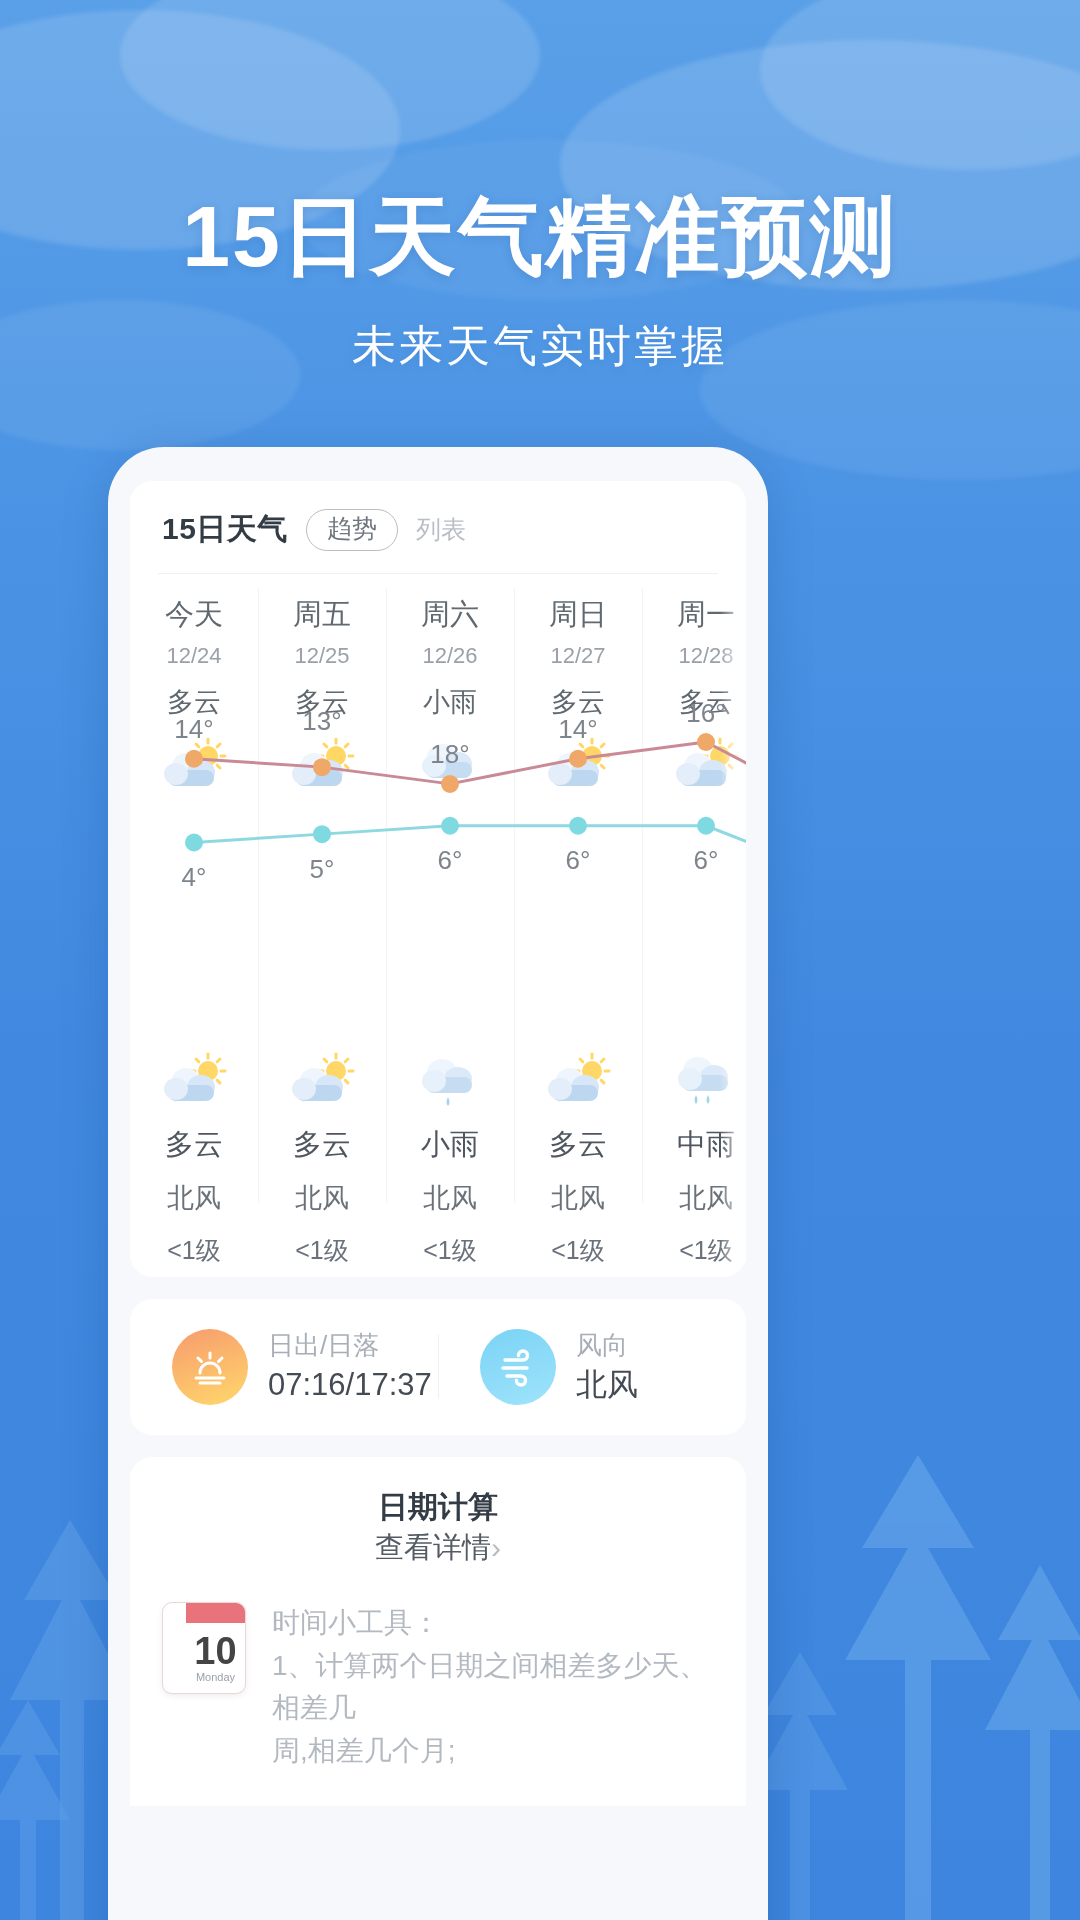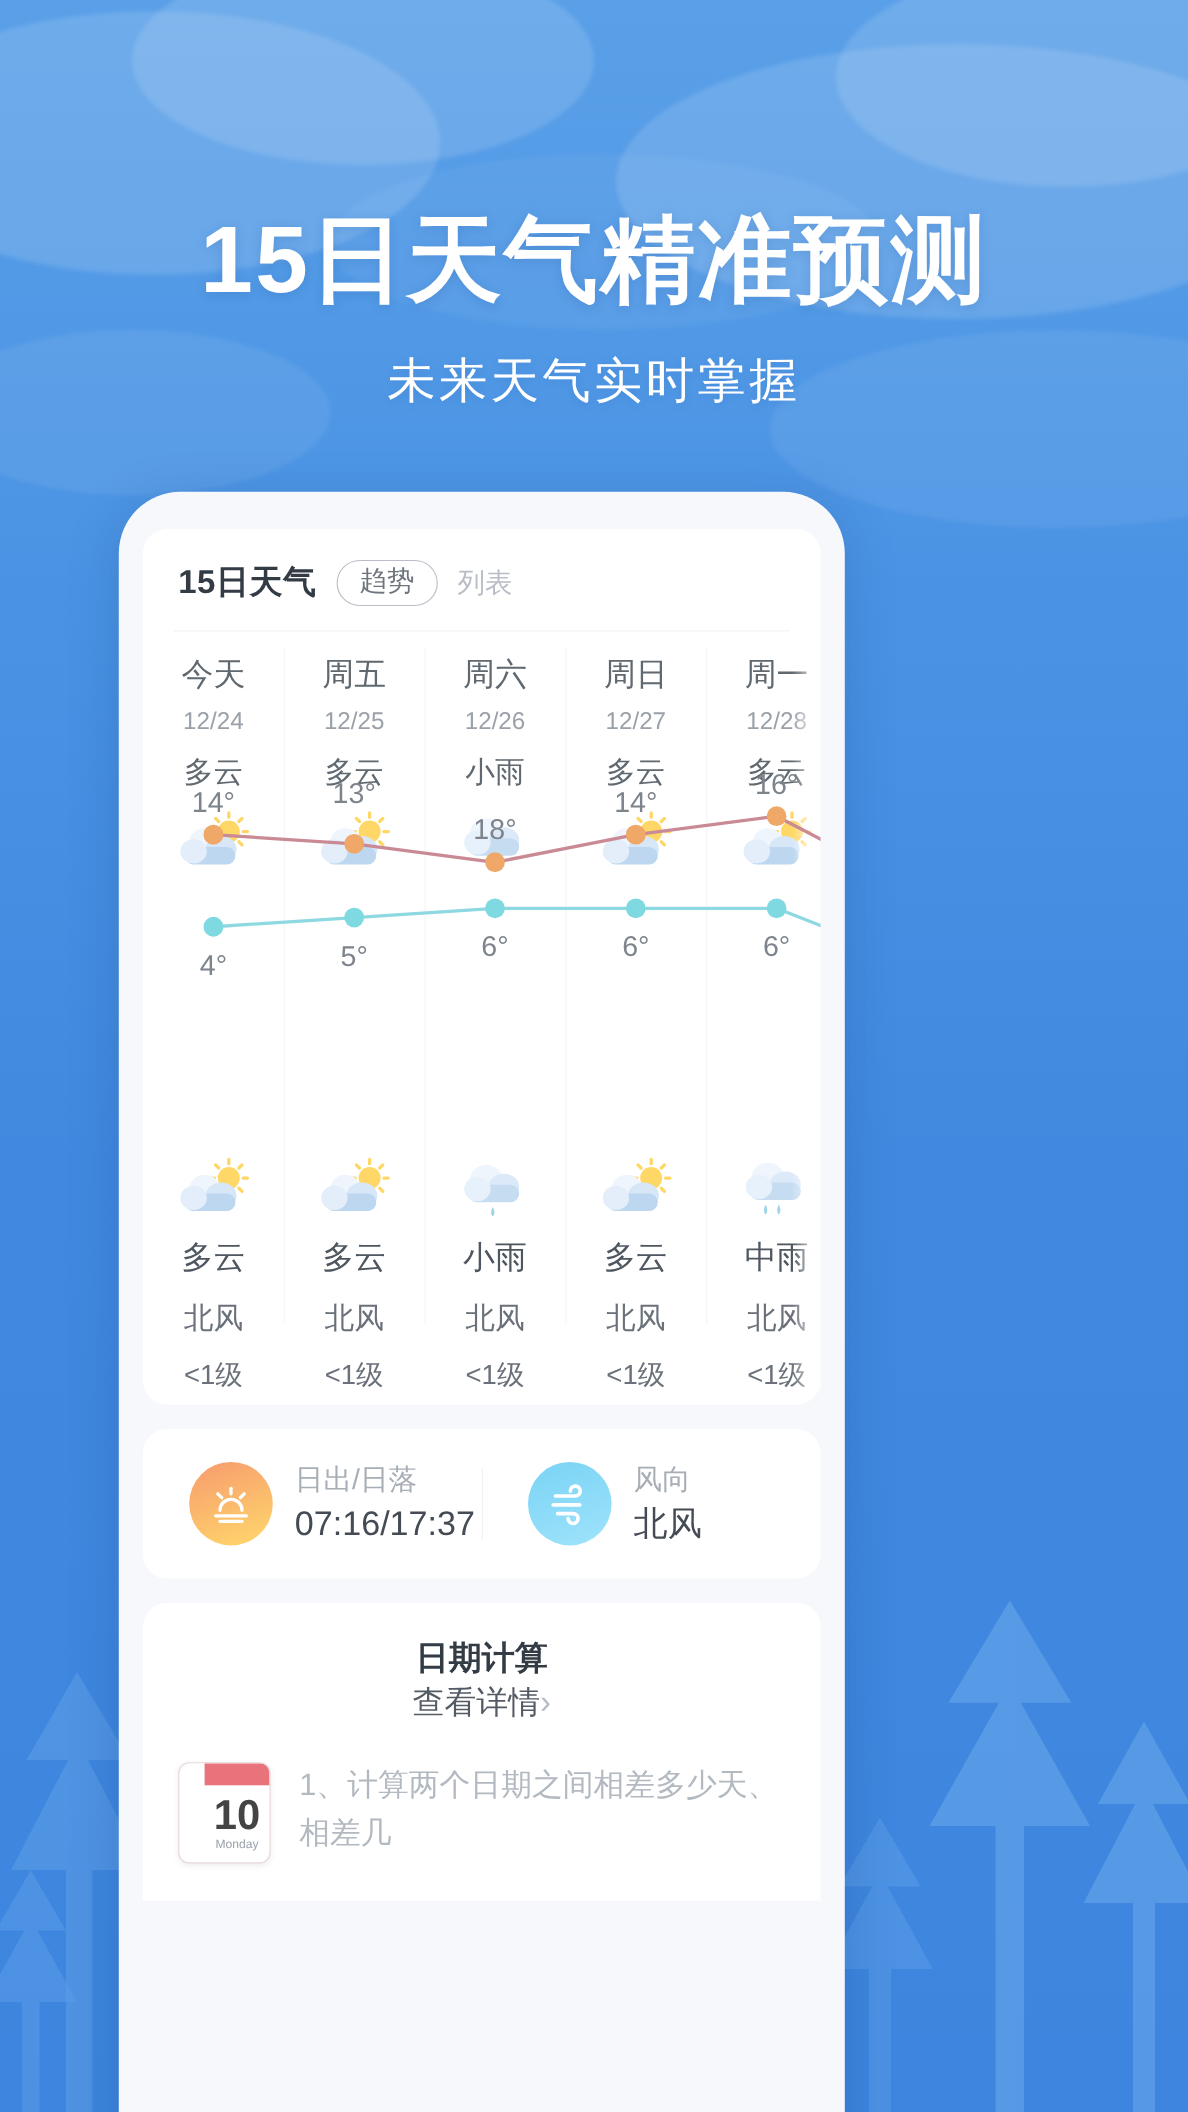--- a/index.html
+++ b/index.html
@@ -513,18 +513,20 @@
         <span class="chev">›</span>
       </div>
     </div>
     <div class="calc-body">
       <div class="cal-ico">
         <div class="cal-top"></div>
         <div class="cal-num">10</div>
         <div class="cal-sub">Monday</div>
       </div>
       <div class="calc-text">
+        <div>时间小工具：</div>
         <div>1、计算两个日期之间相差多少天、相差几</div>
+        <div>周,相差几个月;</div>
       </div>
     </div>
   </div>
 
 </div>
 
 </body></html>

